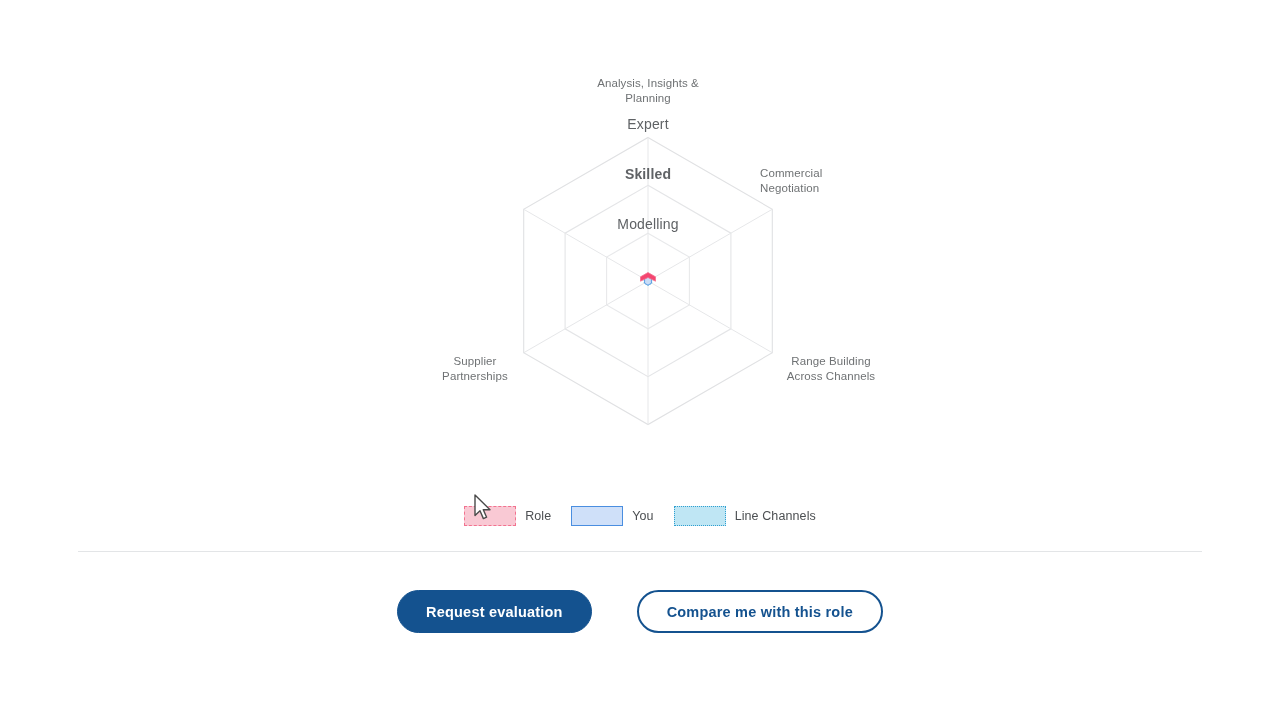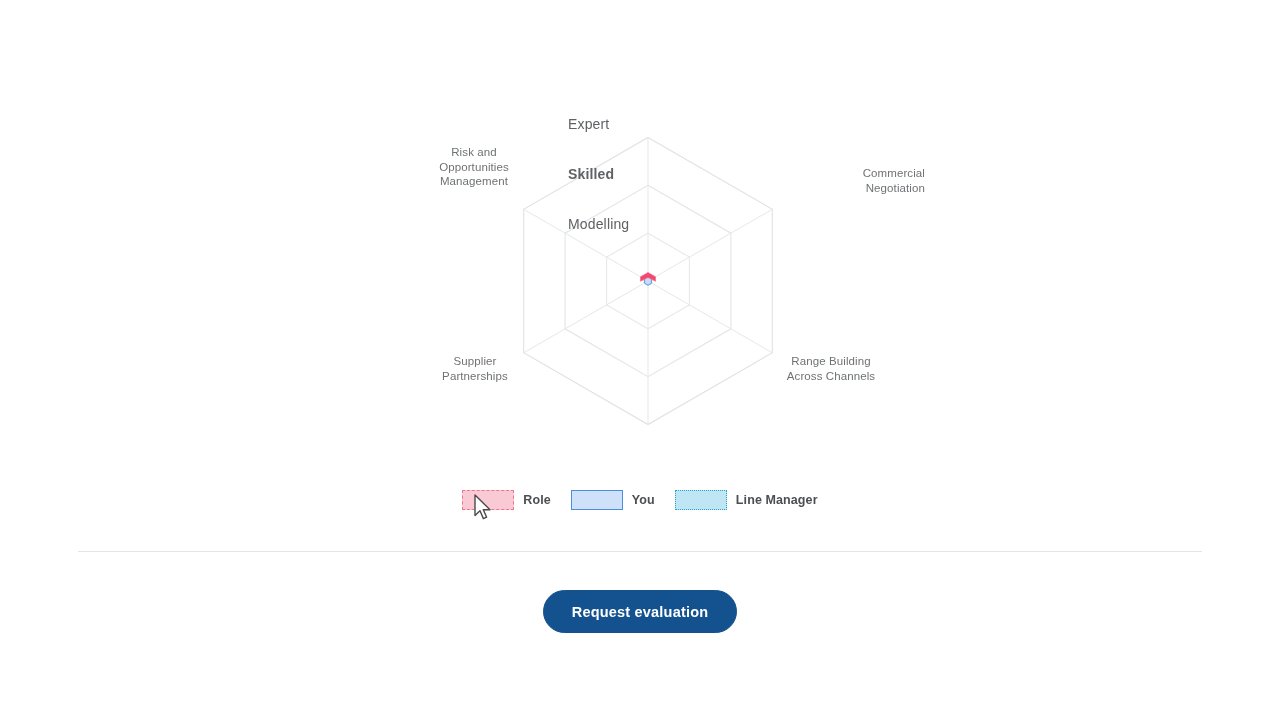--- a/index.html
+++ b/index.html
@@ -43,37 +43,36 @@
     color: #6f7274;
     text-align: center;
     white-space: pre-line;
     letter-spacing: 0.1px;
   }
 
   .ring-label {
     position: absolute;
     font-size: 14px;
     color: #5f6265;
-    text-align: left;
+    text-align: center;
     white-space: nowrap;
     letter-spacing: 0.15px;
   }
 
   
   #legend {
     position: absolute;
     left: 0;
-    top: 482px;
+    top: 498px;
     width: 1280px;
     height: 36px;
     display: flex;
     align-items: center;
     justify-content: center;
     gap: 0px;
-    font-weight: bold;
   }
 
   .legend-item {
     display: flex;
     align-items: center;
     margin-right: 20px;
   }
   .legend-item:last-child { margin-right: 0; }
 
   .legend-swatch {
@@ -180,57 +179,57 @@
       </g>
       <g>
         <polygon points="648,272.5 655.5,276.8 655.5,281.2 648,277.5 640.5,281.2 640.5,276.8" fill="#f4456f" stroke="#f2728f" stroke-width="0.8"></polygon>
       </g>
     </svg>
 
     <div class="ring-label" style="left:568px; top:116px; width:160px;">Expert</div>
     <div class="ring-label" style="left:568px; top:166px; width:160px;font-weight:bold;">Skilled</div>
     <div class="ring-label" style="left:568px; top:216px; width:160px;">Modelling</div>
 
-
-    <div class="axis-label" style="left:805px; top:166px; width:120px; text-align:right;">Commercial
+    <div class="axis-label" style="left:568px; top:76px; width:160px;">Analysis, Insights &amp;
+Planning</div>
+
+    <div class="axis-label" style="left:760px; top:166px; width:120px; text-align:left;">Commercial
 Negotiation</div>
 
     <div class="axis-label" style="left:770px; top:354px; width:122px; text-align:center;">Range Building
 Across Channels</div>
 
 
     <div class="axis-label" style="left:415px; top:354px; width:120px; text-align:center;">Supplier
 Partnerships</div>
 
-    <div class="axis-label" style="left:413px; top:145px; width:122px; text-align:center;">Risk and
-Opportunities
-Management</div>
   </div>
 
   <div id="legend">
 
     <div class="legend-item">
       <span class="legend-swatch" style="background:#f9c9d4; border:1.6px dashed #f2728f;"></span>
       <span class="legend-text">Role</span>
     </div>
 
     <div class="legend-item">
       <span class="legend-swatch" style="background:#cfe0f9; border:1.8px solid #4a8ee0;"></span>
       <span class="legend-text">You</span>
     </div>
 
     <div class="legend-item">
       <span class="legend-swatch" style="background:#bfe6f4; border:1.8px dotted #2f9fd0;"></span>
-      <span class="legend-text">Line Manager</span>
+      <span class="legend-text">Line Channels</span>
     </div>
   </div>
 
   <div id="divider"></div>
 
   <div id="button-bar">
     <button class="btn btn-primary">Request evaluation</button>
+    <button class="btn btn-secondary">Compare me with this role</button>
   </div>
 
   <svg id="cursor" viewBox="0 0 22 30">
     <path d="M2,2 L2,22.5 L7,17.8 L10.4,25.6 L13.6,24.2 L10.3,16.7 L17,16.7 Z" fill="#ffffff" stroke="#4a4a4a" stroke-width="1.4" stroke-linejoin="round"></path>
   </svg>
 
 </div>
 
 </body></html>

